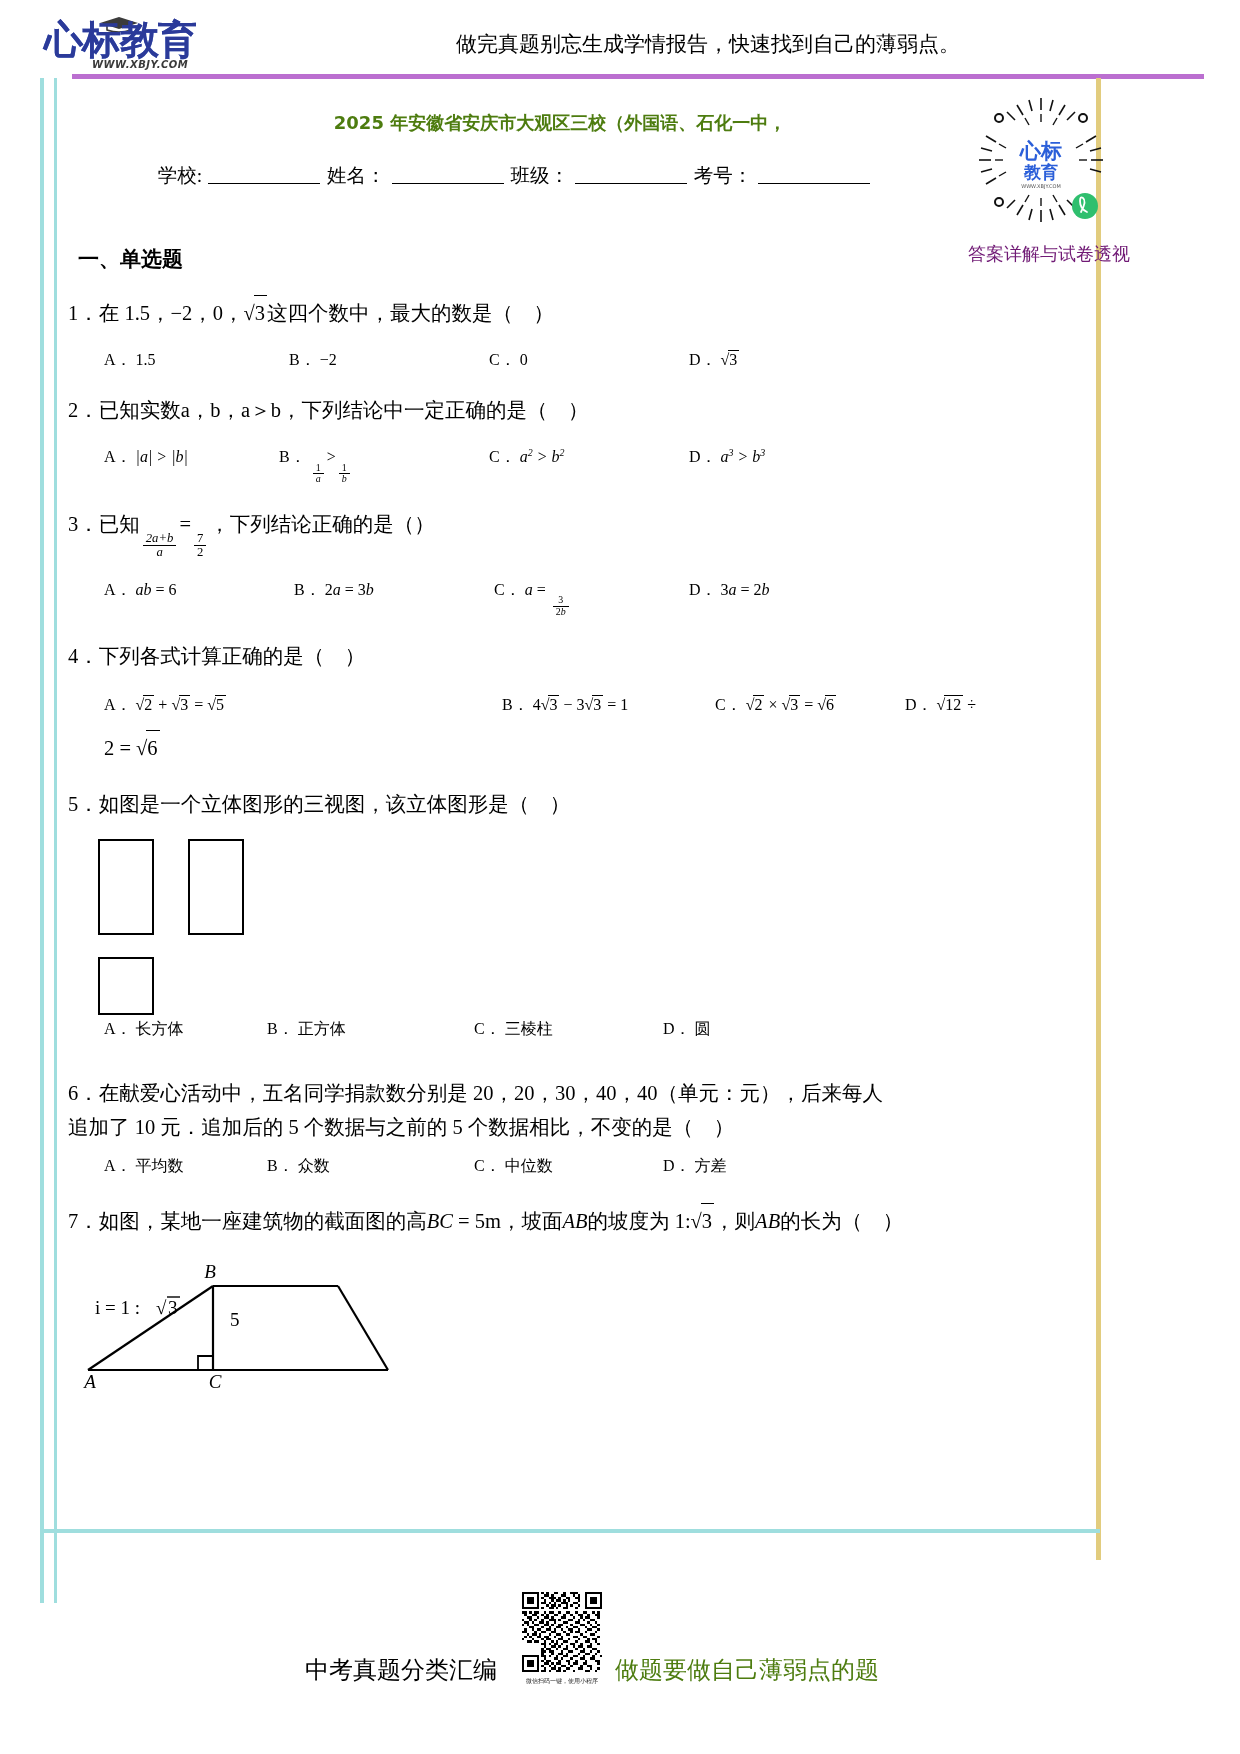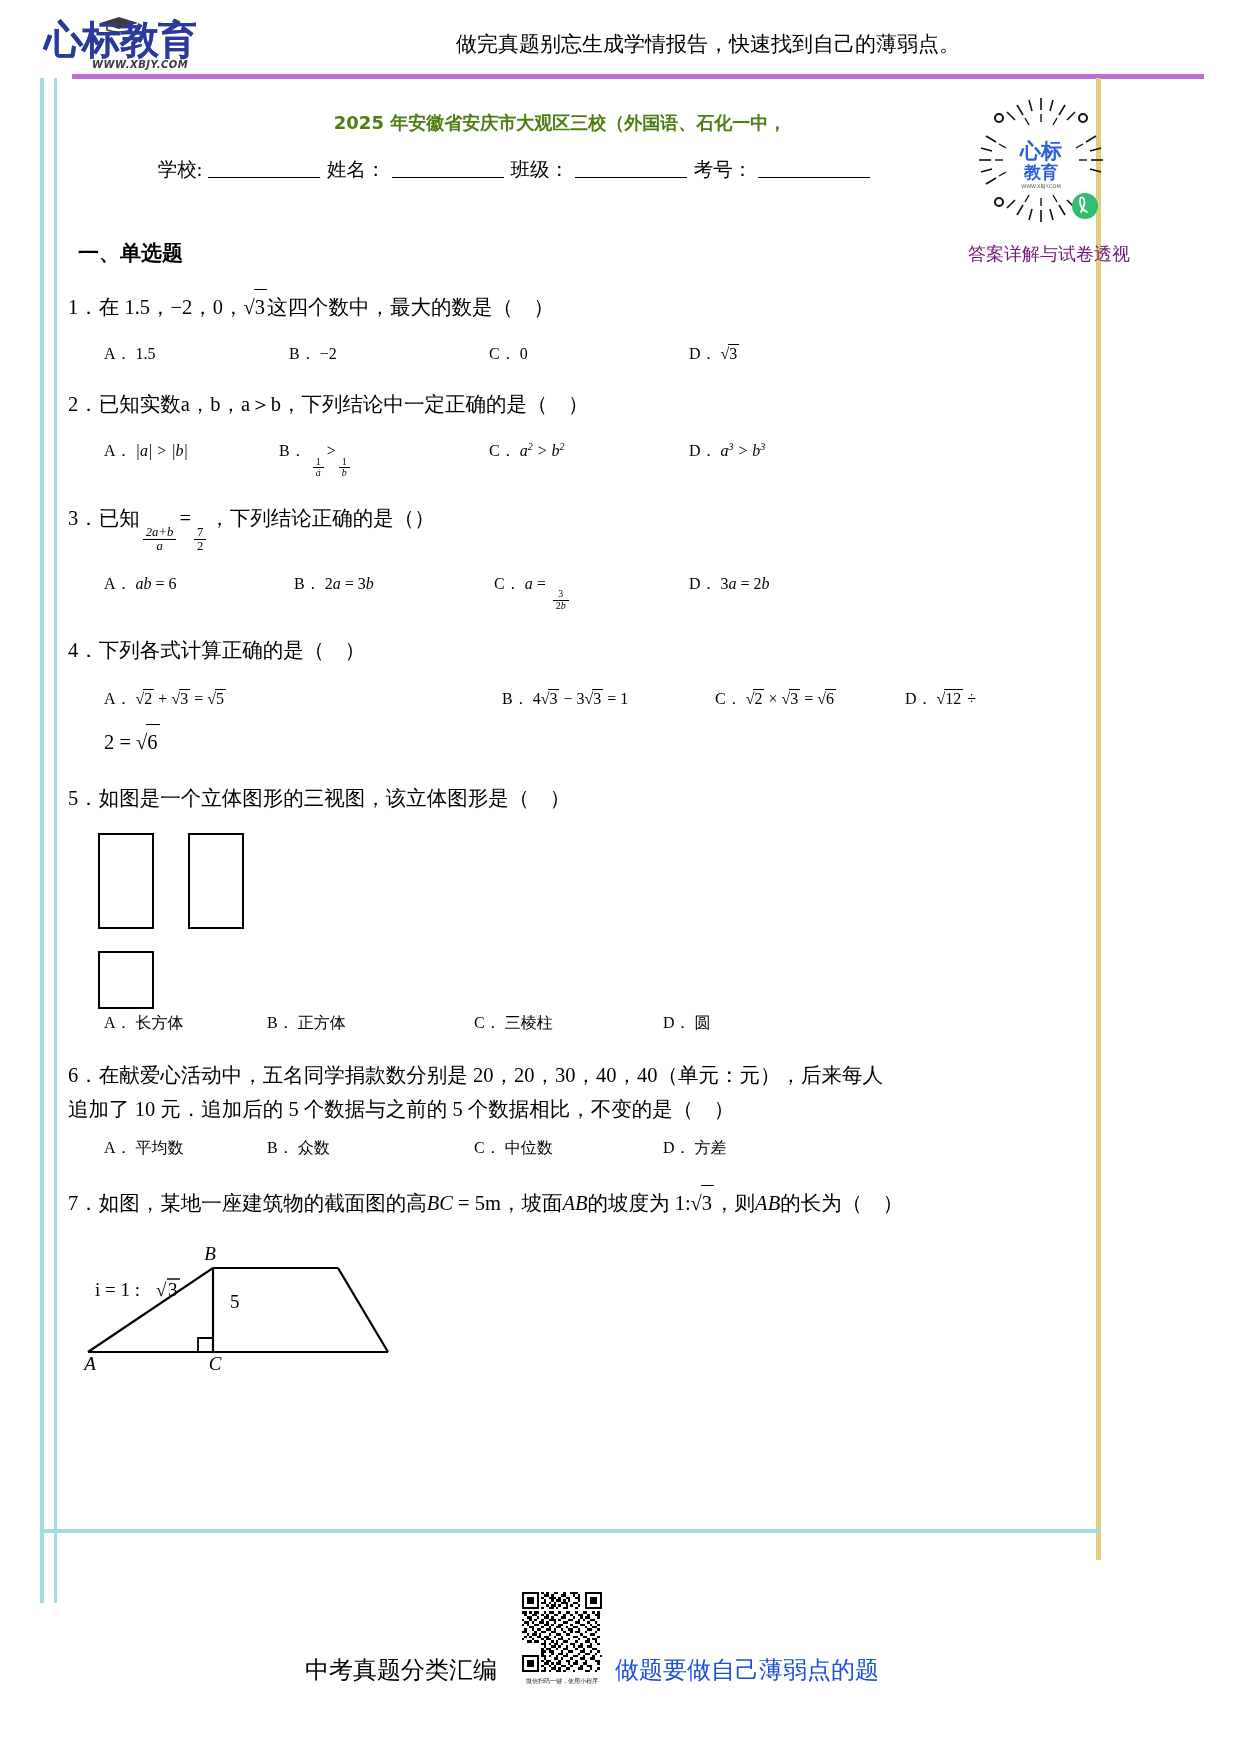--- a/index.html
+++ b/index.html
@@ -90,20 +90,21 @@
     position:relative;
   }
   #qr-canvas { display:block; }
   #qr-caption {
     font-family:"DejaVu Sans", sans-serif;
     font-size:18px; color:#701a75; margin-top:18px; white-space:nowrap;
   }
 
   
   #info-line {
+    margin-top:6px;
     text-align:center;
     font-size:19.5px;
     padding-right:120px;
     white-space:nowrap;
   }
   #info-line .field { margin-right:4px; }
   #info-line .blank {
     display:inline-block; width:112px; border-bottom:1.5px solid #000;
     vertical-align:-2px; margin:0 2px;
   }
@@ -153,21 +154,21 @@
     position:absolute; left:0; top:1600px; width:1240px; height:154px;
   }
   #footer-left {
     position:absolute; left:305px; top:54px;
     font-family:"DejaVu Sans", sans-serif;
     font-size:24px; color:#000;
   }
   #footer-right {
     position:absolute; left:615px; top:54px;
     font-family:Liberation Serif, serif;
-    font-size:24px; color:#1d4ed8;
+    font-size:24px; color:#4d7c0f;
   }
   #footer-qr { position:absolute; left:522px; top:-8px; width:80px; }
   #footer-qr-caption {
     font-family:"DejaVu Sans", sans-serif; font-size:6px; text-align:center;
     margin-top:1px; color:#222; white-space:nowrap;
   }
 </style>
 </head>
 <body>
 
@@ -330,21 +331,21 @@
     <div id="tv-rect-b"></div>
     <div id="tv-rect-c"></div>
   </div>
   <div class="opts" style="margin-top:-6px">
     <span class="opt" style="width:163px"><span class="opt-lbl">A．</span><span>长方体</span></span>
     <span class="opt" style="width:207px"><span class="opt-lbl">B．</span><span>正方体</span></span>
     <span class="opt" style="width:189px"><span class="opt-lbl">C．</span><span>三棱柱</span></span>
     <span class="opt"><span class="opt-lbl">D．</span><span>圆</span></span>
   </div>
 
-  <div class="q" style="margin-top:24px">
+  <div class="q" style="margin-top:36px">
     <div><span class="q-stem">6．</span><span>在献爱心活动中，五名同学捐款数分别是 20，20，30，40，40（单元：元），后来每人</span></div>
     <div style="margin-left:8px">追加了 10 元．追加后的 5 个数据与之前的 5 个数据相比，不变的是（　）</div>
   </div>
   <div class="opts" style="margin-top:12px">
     <span class="opt" style="width:163px"><span class="opt-lbl">A．</span><span>平均数</span></span>
     <span class="opt" style="width:207px"><span class="opt-lbl">B．</span><span>众数</span></span>
     <span class="opt" style="width:189px"><span class="opt-lbl">C．</span><span>中位数</span></span>
     <span class="opt"><span class="opt-lbl">D．</span><span>方差</span></span>
   </div>
 

